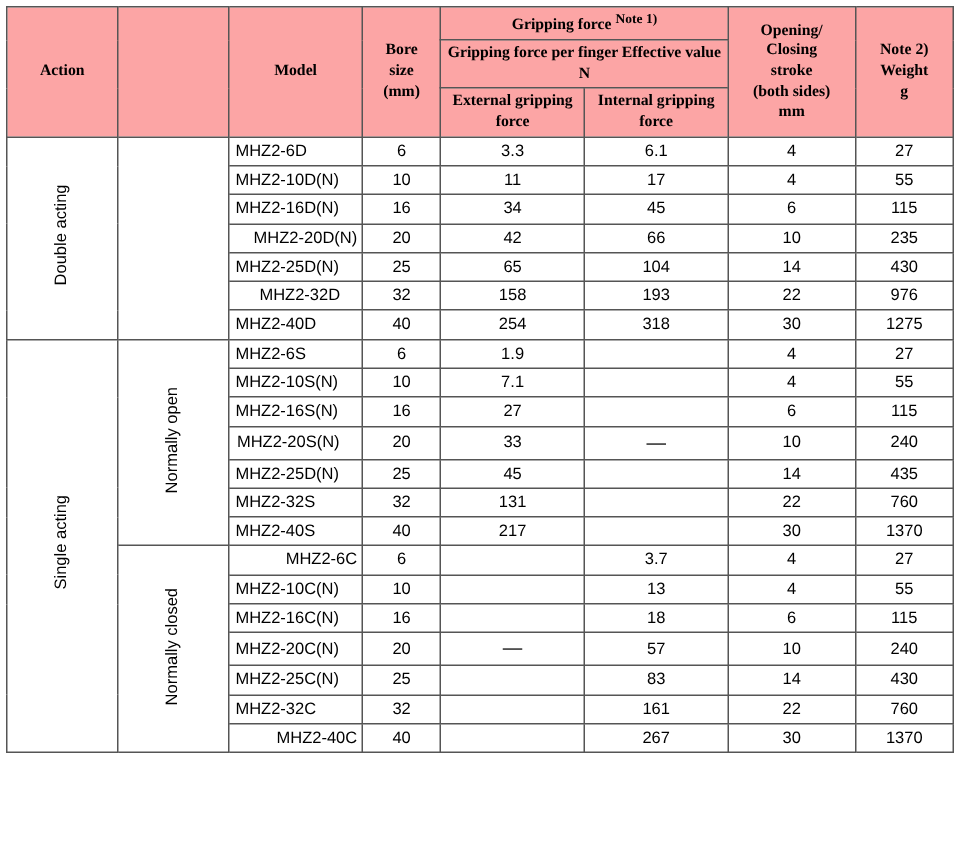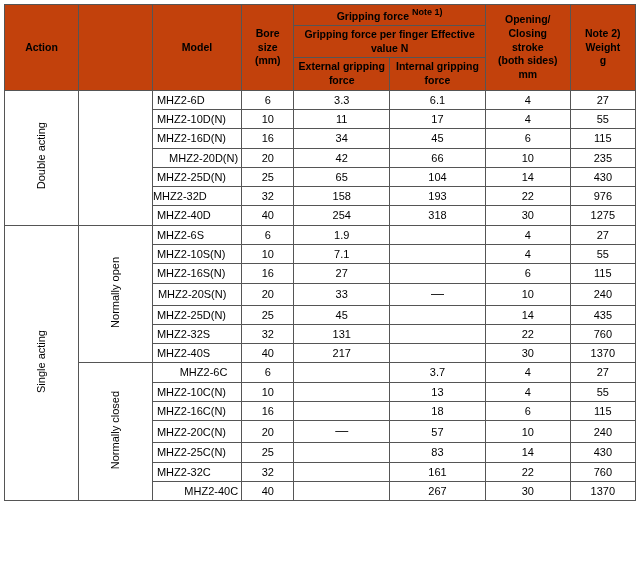--- a/index.html
+++ b/index.html
@@ -18,23 +18,24 @@
       table-layout: fixed;
     }
     th, td {
       border: 1px solid #555;
       text-align: center;
       vertical-align: middle;
       padding: 2px 3px;
       line-height: 1.3;
     }
     th {
-      background: #c2410c;
+      background: #fca5a5;
       font-weight: bold;
       font-size: 10.5px;
+      font-family: Liberation Serif, serif;
     }
     td {
       font-size: 11px;
     }
     .note {
       font-size: 9px;
       vertical-align: super;
     }
     .rotated-cell {
       writing-mode: vertical-rl;
@@ -129,21 +130,21 @@
       </tr>
       <tr>
         <td style="text-align:left;padding-left:4px">MHZ2-25D(N)</td>
         <td>25</td>
         <td>65</td>
         <td>104</td>
         <td>14</td>
         <td>430</td>
       </tr>
       <tr>
-        <td style="text-align:left;padding-left:0">MHZ2-32D</td>
+        <td style="text-align:left;padding-left:20px">MHZ2-32D</td>
         <td>32</td>
         <td>158</td>
         <td>193</td>
         <td>22</td>
         <td>976</td>
       </tr>
       <tr>
         <td style="text-align:left;padding-left:4px">MHZ2-40D</td>
         <td>40</td>
         <td>254</td>
@@ -204,21 +205,21 @@
       <tr>
         <td style="text-align:left;padding-left:4px">MHZ2-40S</td>
         <td>40</td>
         <td>217</td>
         <td></td>
         <td>30</td>
         <td>1370</td>
       </tr>
       <tr>
         <td rowspan="7"><span class="rotated-cell">Normally closed</span></td>
-        <td style="text-align:center;padding-left:16px">MHZ2-6C</td>
+        <td style="text-align:right;padding-left:16px">MHZ2-6C</td>
         <td>6</td>
         <td></td>
         <td>3.7</td>
         <td>4</td>
         <td>27</td>
       </tr>
       <tr>
         <td style="text-align:left;padding-left:4px">MHZ2-10C(N)</td>
         <td>10</td>
         <td></td>

